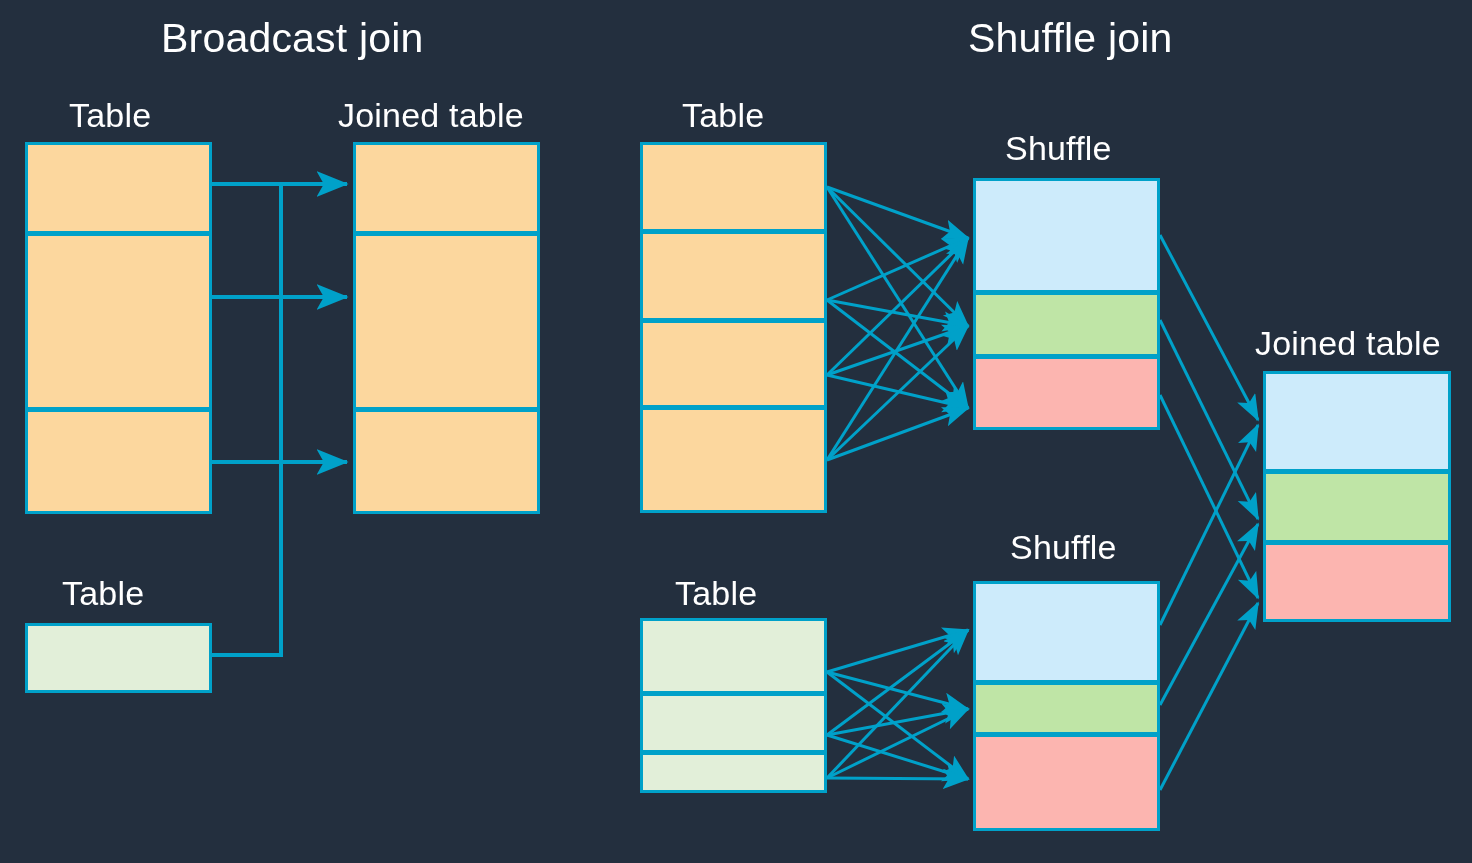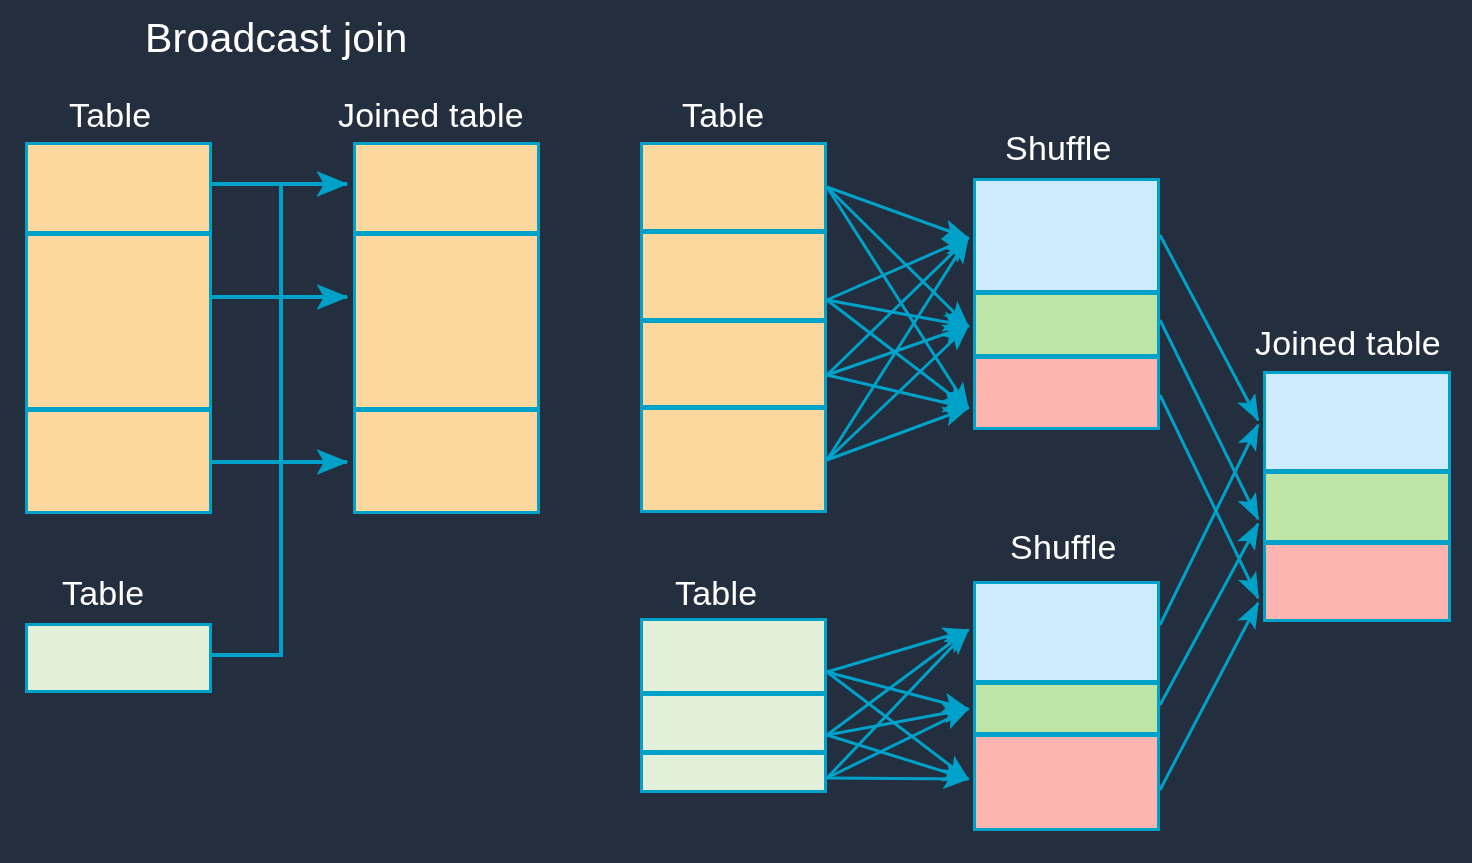--- a/index.html
+++ b/index.html
@@ -52,21 +52,22 @@
   }
   .cell + .cell {
     margin-top: -1px;
   }
 </style>
 </head>
 <body>
 
 <div id="stage">
 
-  <div class="label title" style="left:145px; top:18px;">Broadcast join</div>
+  <div class="label title" style="left:161px; top:18px;">Broadcast join</div>
+  <div class="label title" style="left:968px; top:18px;">Shuffle join</div>
 
   <div class="label caption" style="left:69px; top:98px;">Table</div>
   <div class="label caption" style="left:338px; top:98px;">Joined table</div>
   <div class="label caption" style="left:62px; top:576px;">Table</div>
 
   <div class="label caption" style="left:682px; top:98px;">Table</div>
   <div class="label caption" style="left:675px; top:576px;">Table</div>
   <div class="label caption" style="left:1005px; top:131px;">Shuffle</div>
   <div class="label caption" style="left:1010px; top:530px;">Shuffle</div>
   <div class="label caption" style="left:1255px; top:326px;">Joined table</div>

